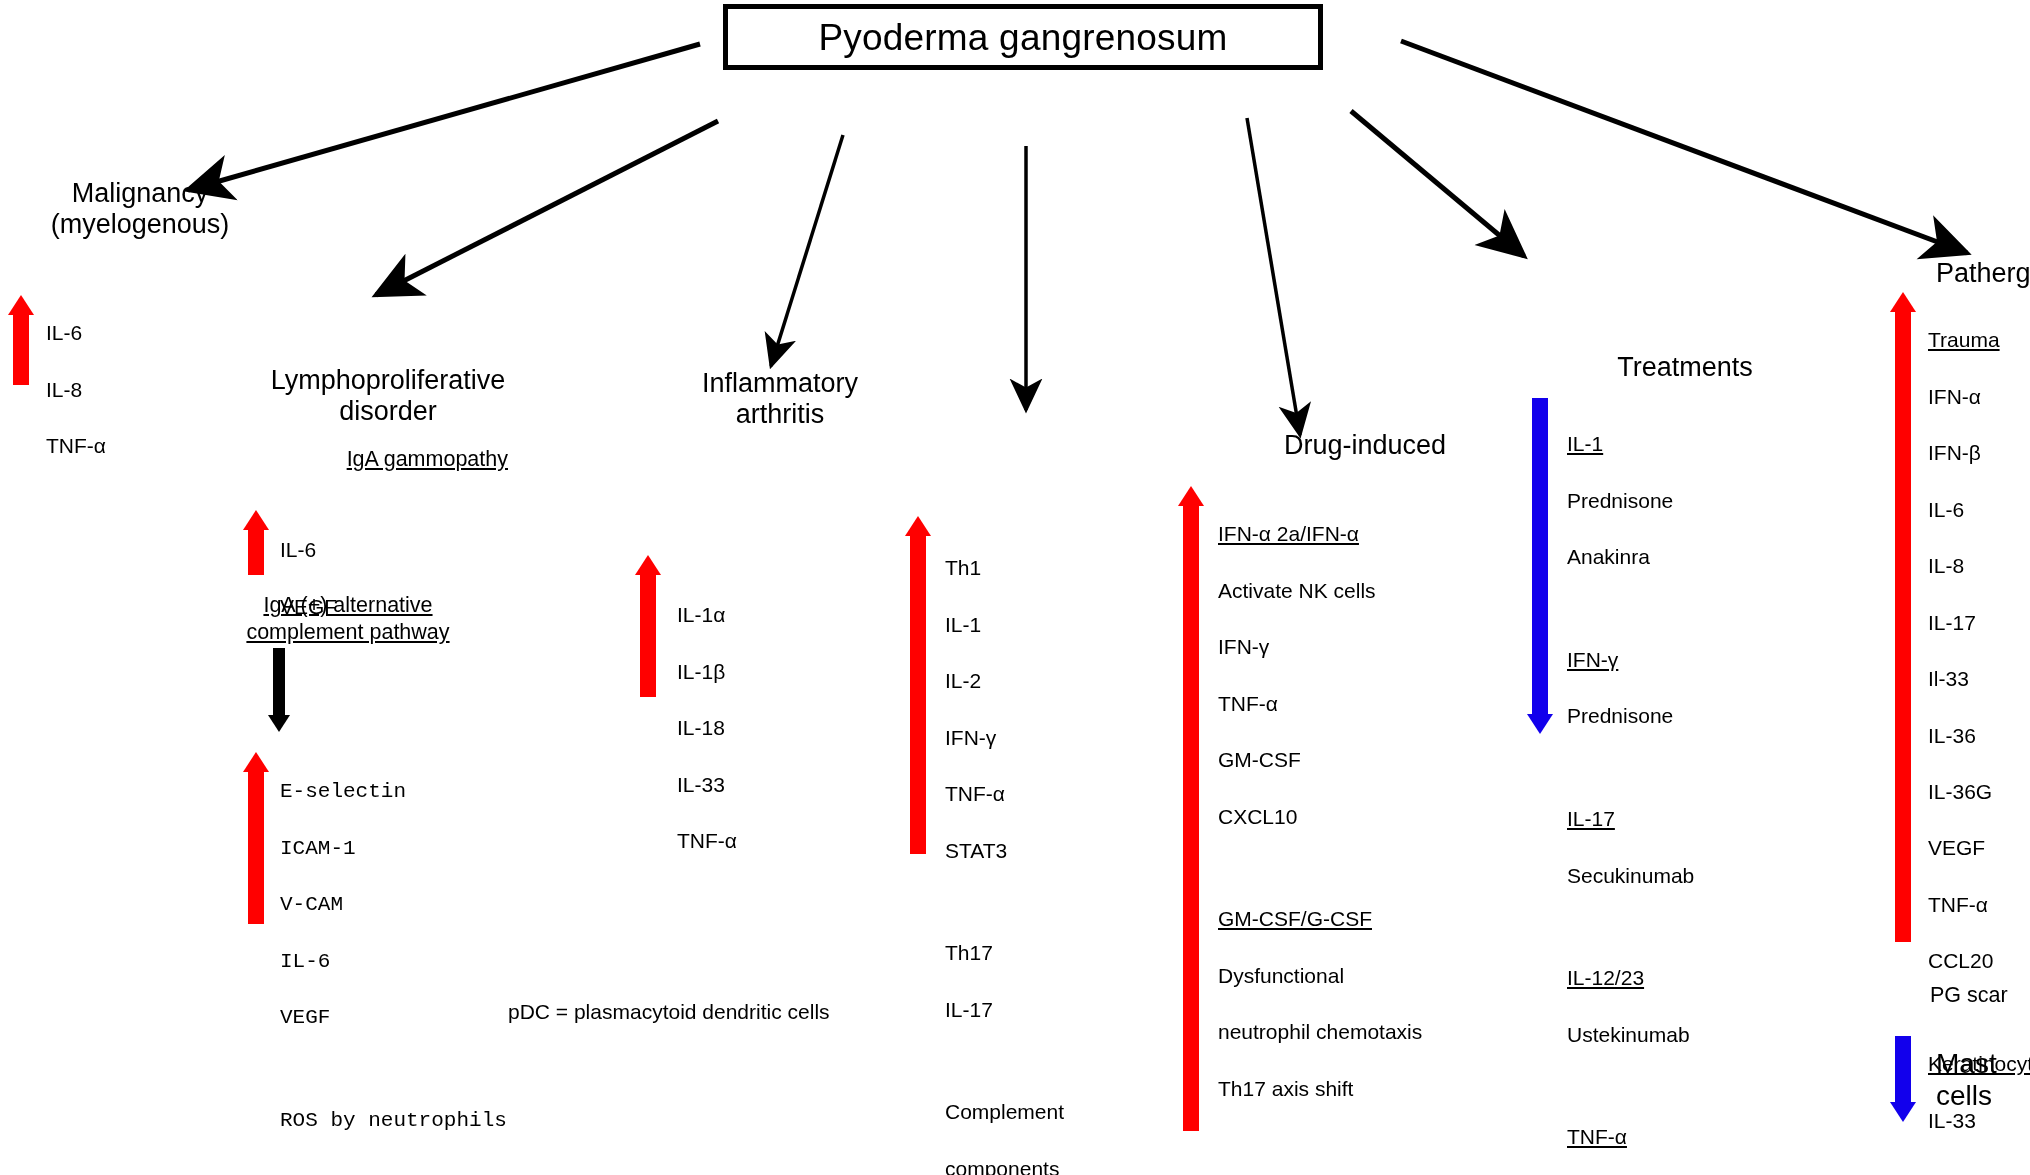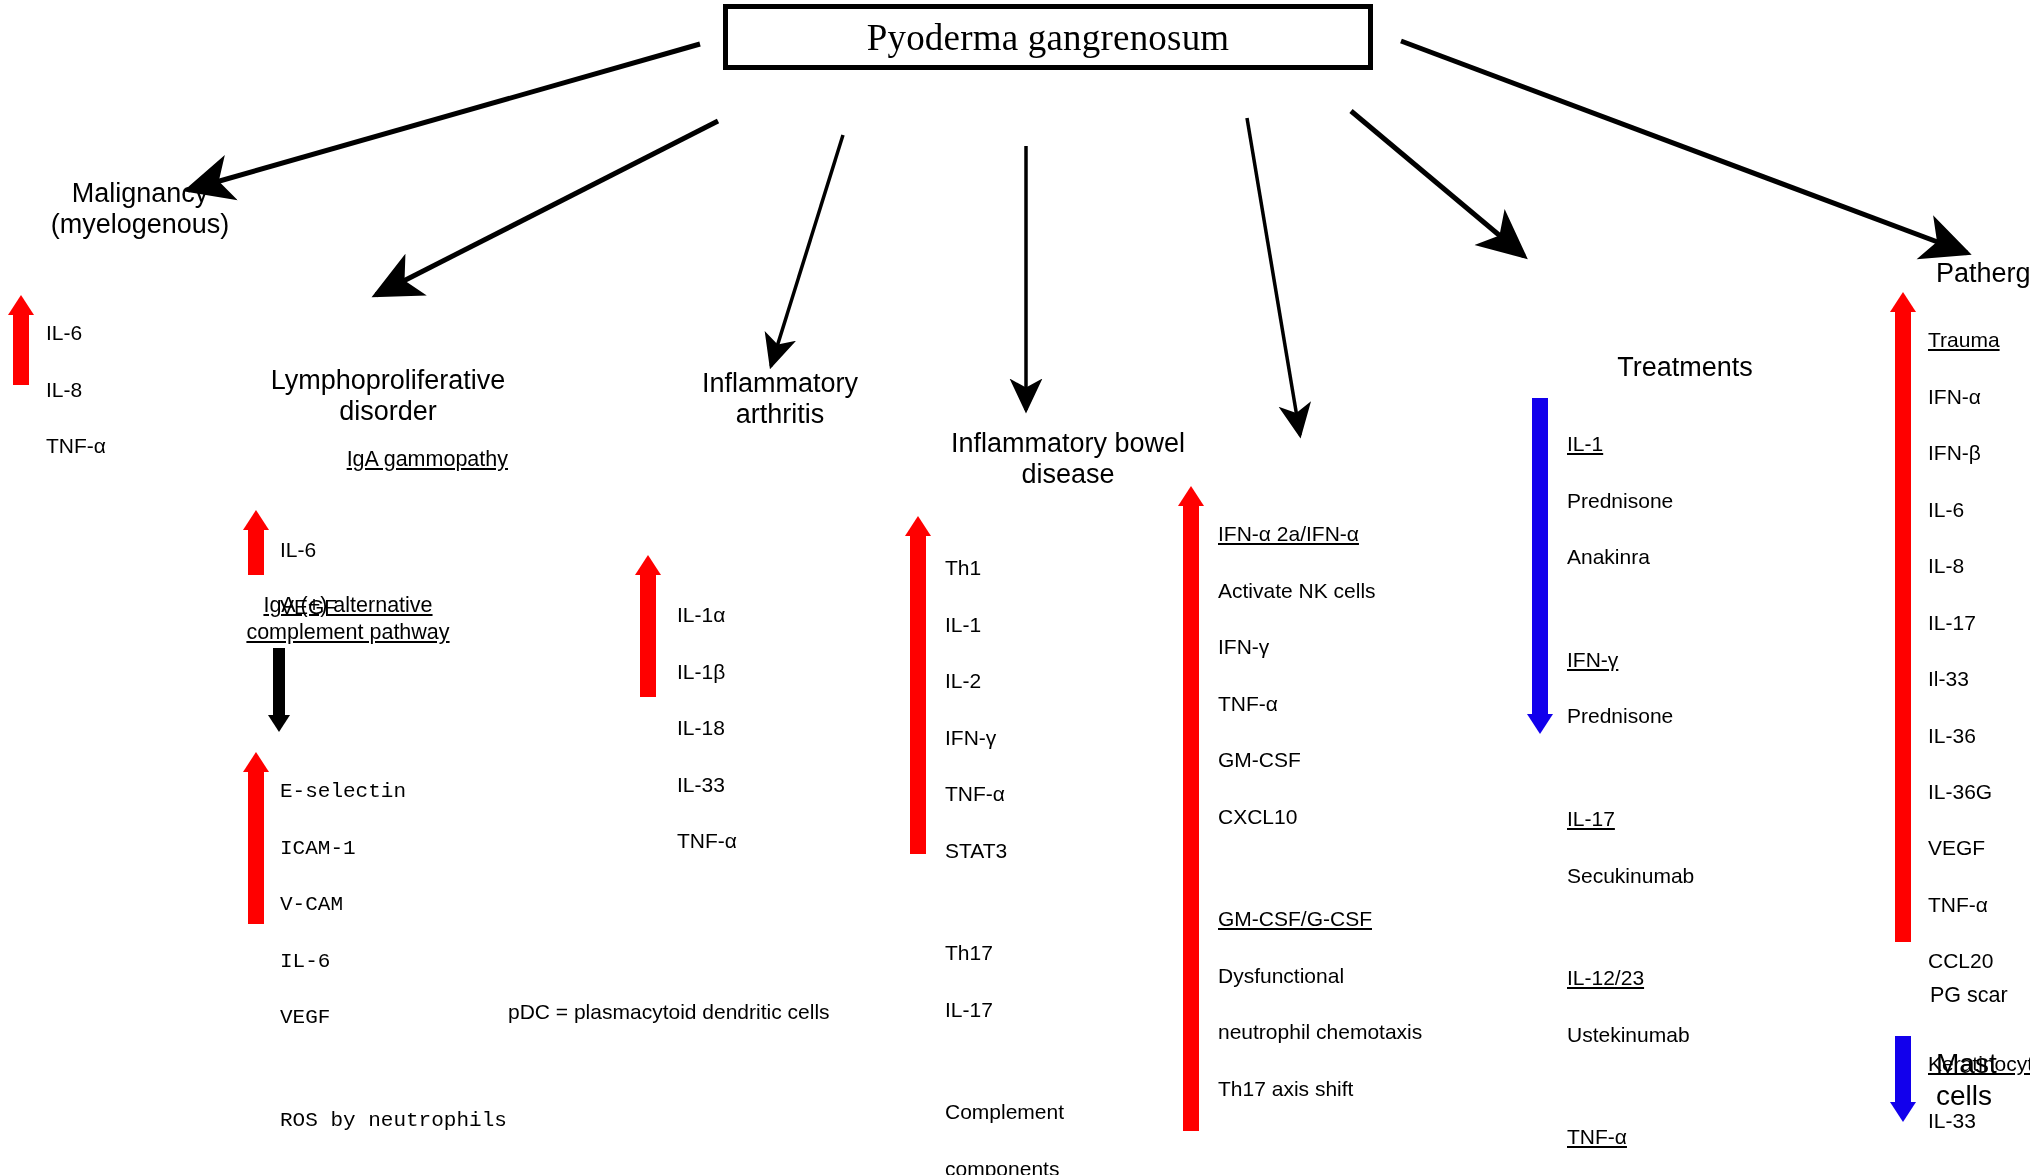--- a/index.html
+++ b/index.html
@@ -25,29 +25,28 @@
     width: 2030px;
     height: 1175px;
     pointer-events: none;
   }
 
   
   #title-box {
     position: absolute;
     left: 723px;
     top: 4px;
-    width: 650px;
+    width: 600px;
     height: 66px;
     border: 5px solid #000000;
     background: #ffffff;
     display: flex;
     align-items: center;
     justify-content: center;
     box-sizing: border-box;
-    font-family: Liberation Serif, serif;
   }
   #title-box .title-text {
     font-size: 37px;
     line-height: 1;
     letter-spacing: .2px;
   }
 
   
   .column {
     position: absolute;
@@ -220,24 +219,20 @@
     </div>
     <div class="vlist" style="position:absolute; left:42px; top:18px; width:200px;">
       <span class="row">IL-1α</span>
       <span class="row">IL-1β</span>
       <span class="row">IL-18</span>
       <span class="row">IL-33</span>
       <span class="row">TNF-α</span>
     </div>
   </div>
 
-  <div class="column" style="left:878px; top:428px; width:300px;">
-    <div class="col-head">Inflammatory bowel
-disease</div>
-  </div>
   <div class="block" style="position:absolute; left:905px; top:516px;">
     <div class="arrow up" style="left:0; top:0; height:338px;">
       <div class="head"></div>
         <div class="shaft"></div>
     </div>
     <div class="vlist" style="position:absolute; left:40px; top:10px; width:220px;">
       <span class="row">Th1</span>
       <span class="row">IL-1</span>
       <span class="row">IL-2</span>
       <span class="row">IFN-γ</span>
@@ -245,20 +240,23 @@
       <span class="row">STAT3</span>
       <span class="gap"></span>
       <span class="row">Th17</span>
       <span class="row">IL-17</span>
       <span class="gap"></span>
       <span class="row">Complement</span>
       <span class="row">components</span>
     </div>
   </div>
 
+  <div class="column" style="left:1160px; top:430px; width:330px;">
+    <div class="col-head">Drug-induced</div>
+  </div>
   <div class="block" style="position:absolute; left:1178px; top:486px;">
     <div class="arrow up" style="left:0; top:0; height:645px;">
       <div class="head"></div>
         <div class="shaft"></div>
     </div>
     <div class="vlist" style="position:absolute; left:40px; top:6px; width:320px;">
       <span class="hdr">IFN-α 2a/IFN-α</span>
       <span class="row">Activate NK cells</span>
       <span class="row">IFN-γ</span>
       <span class="row">TNF-α</span>

